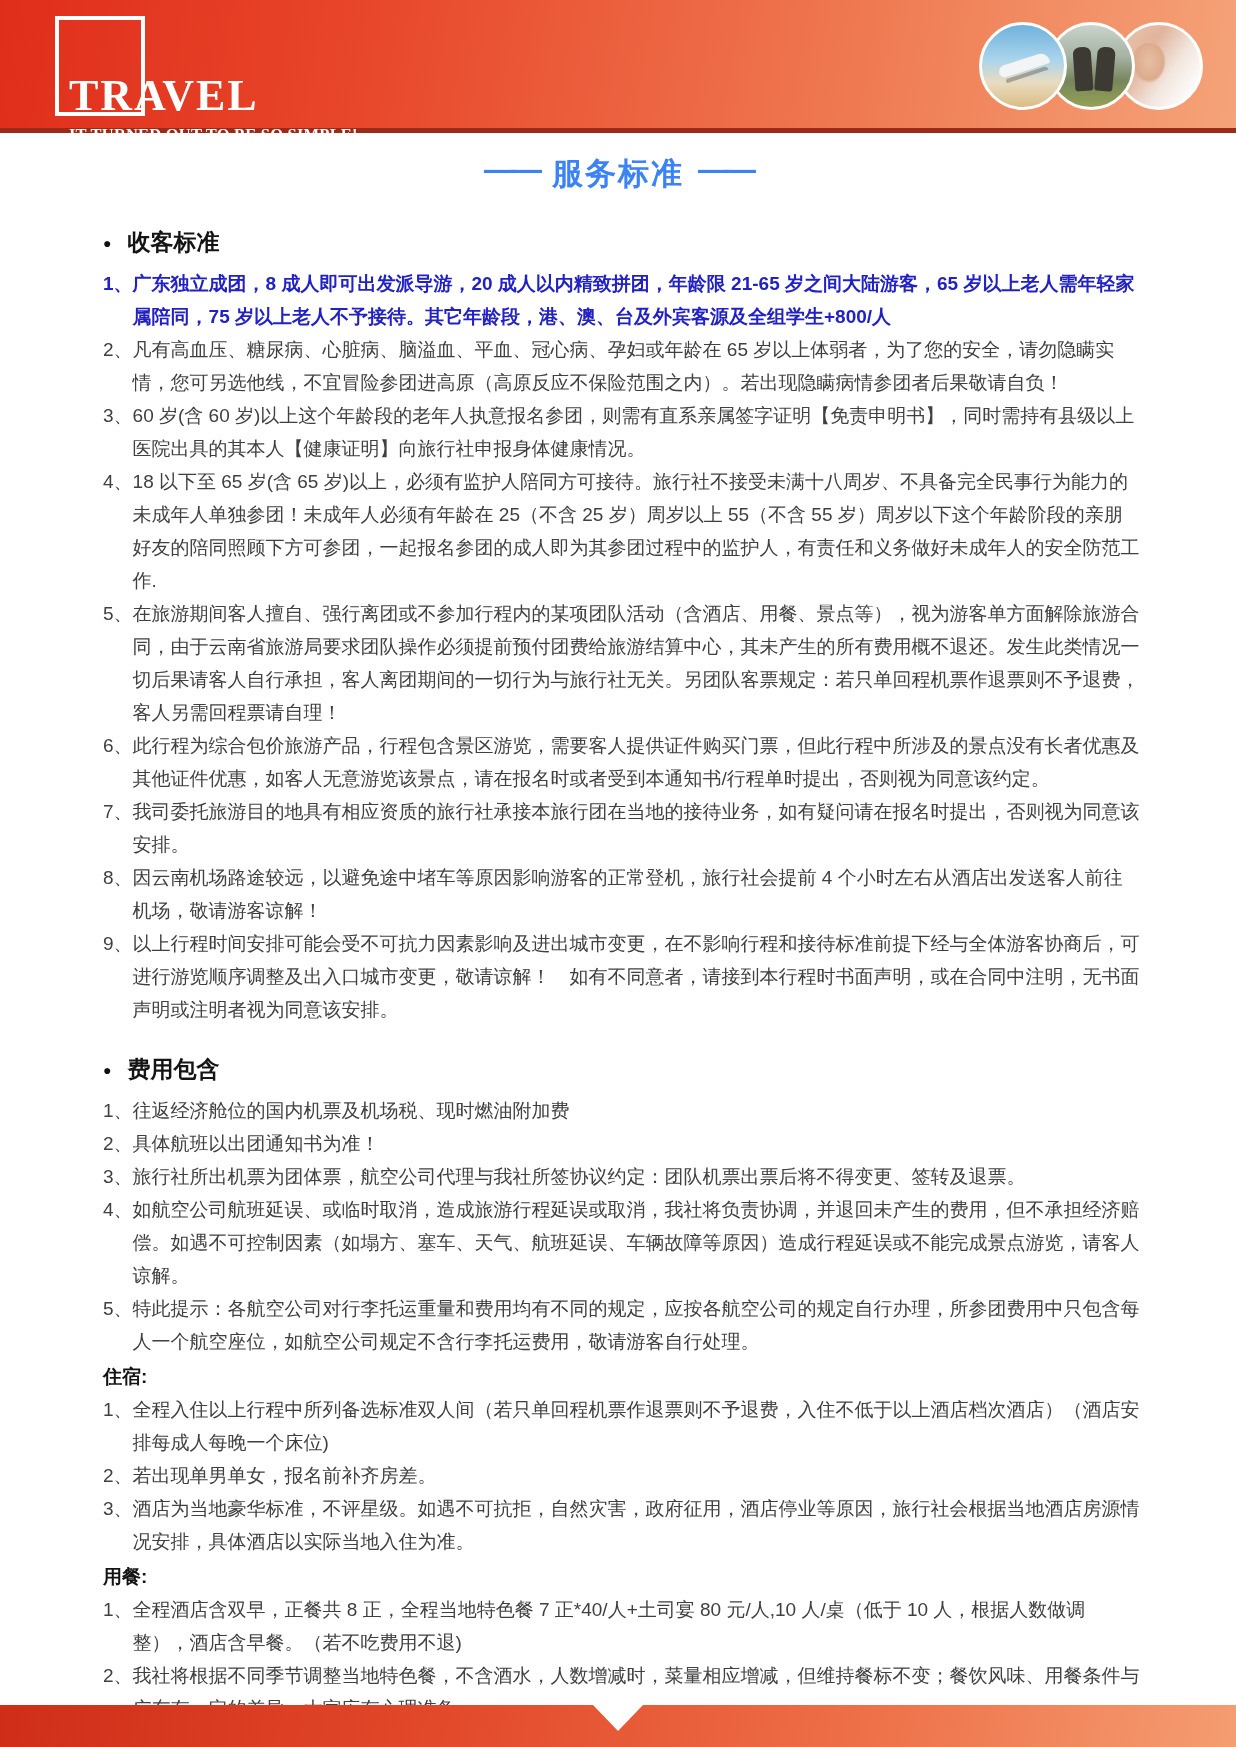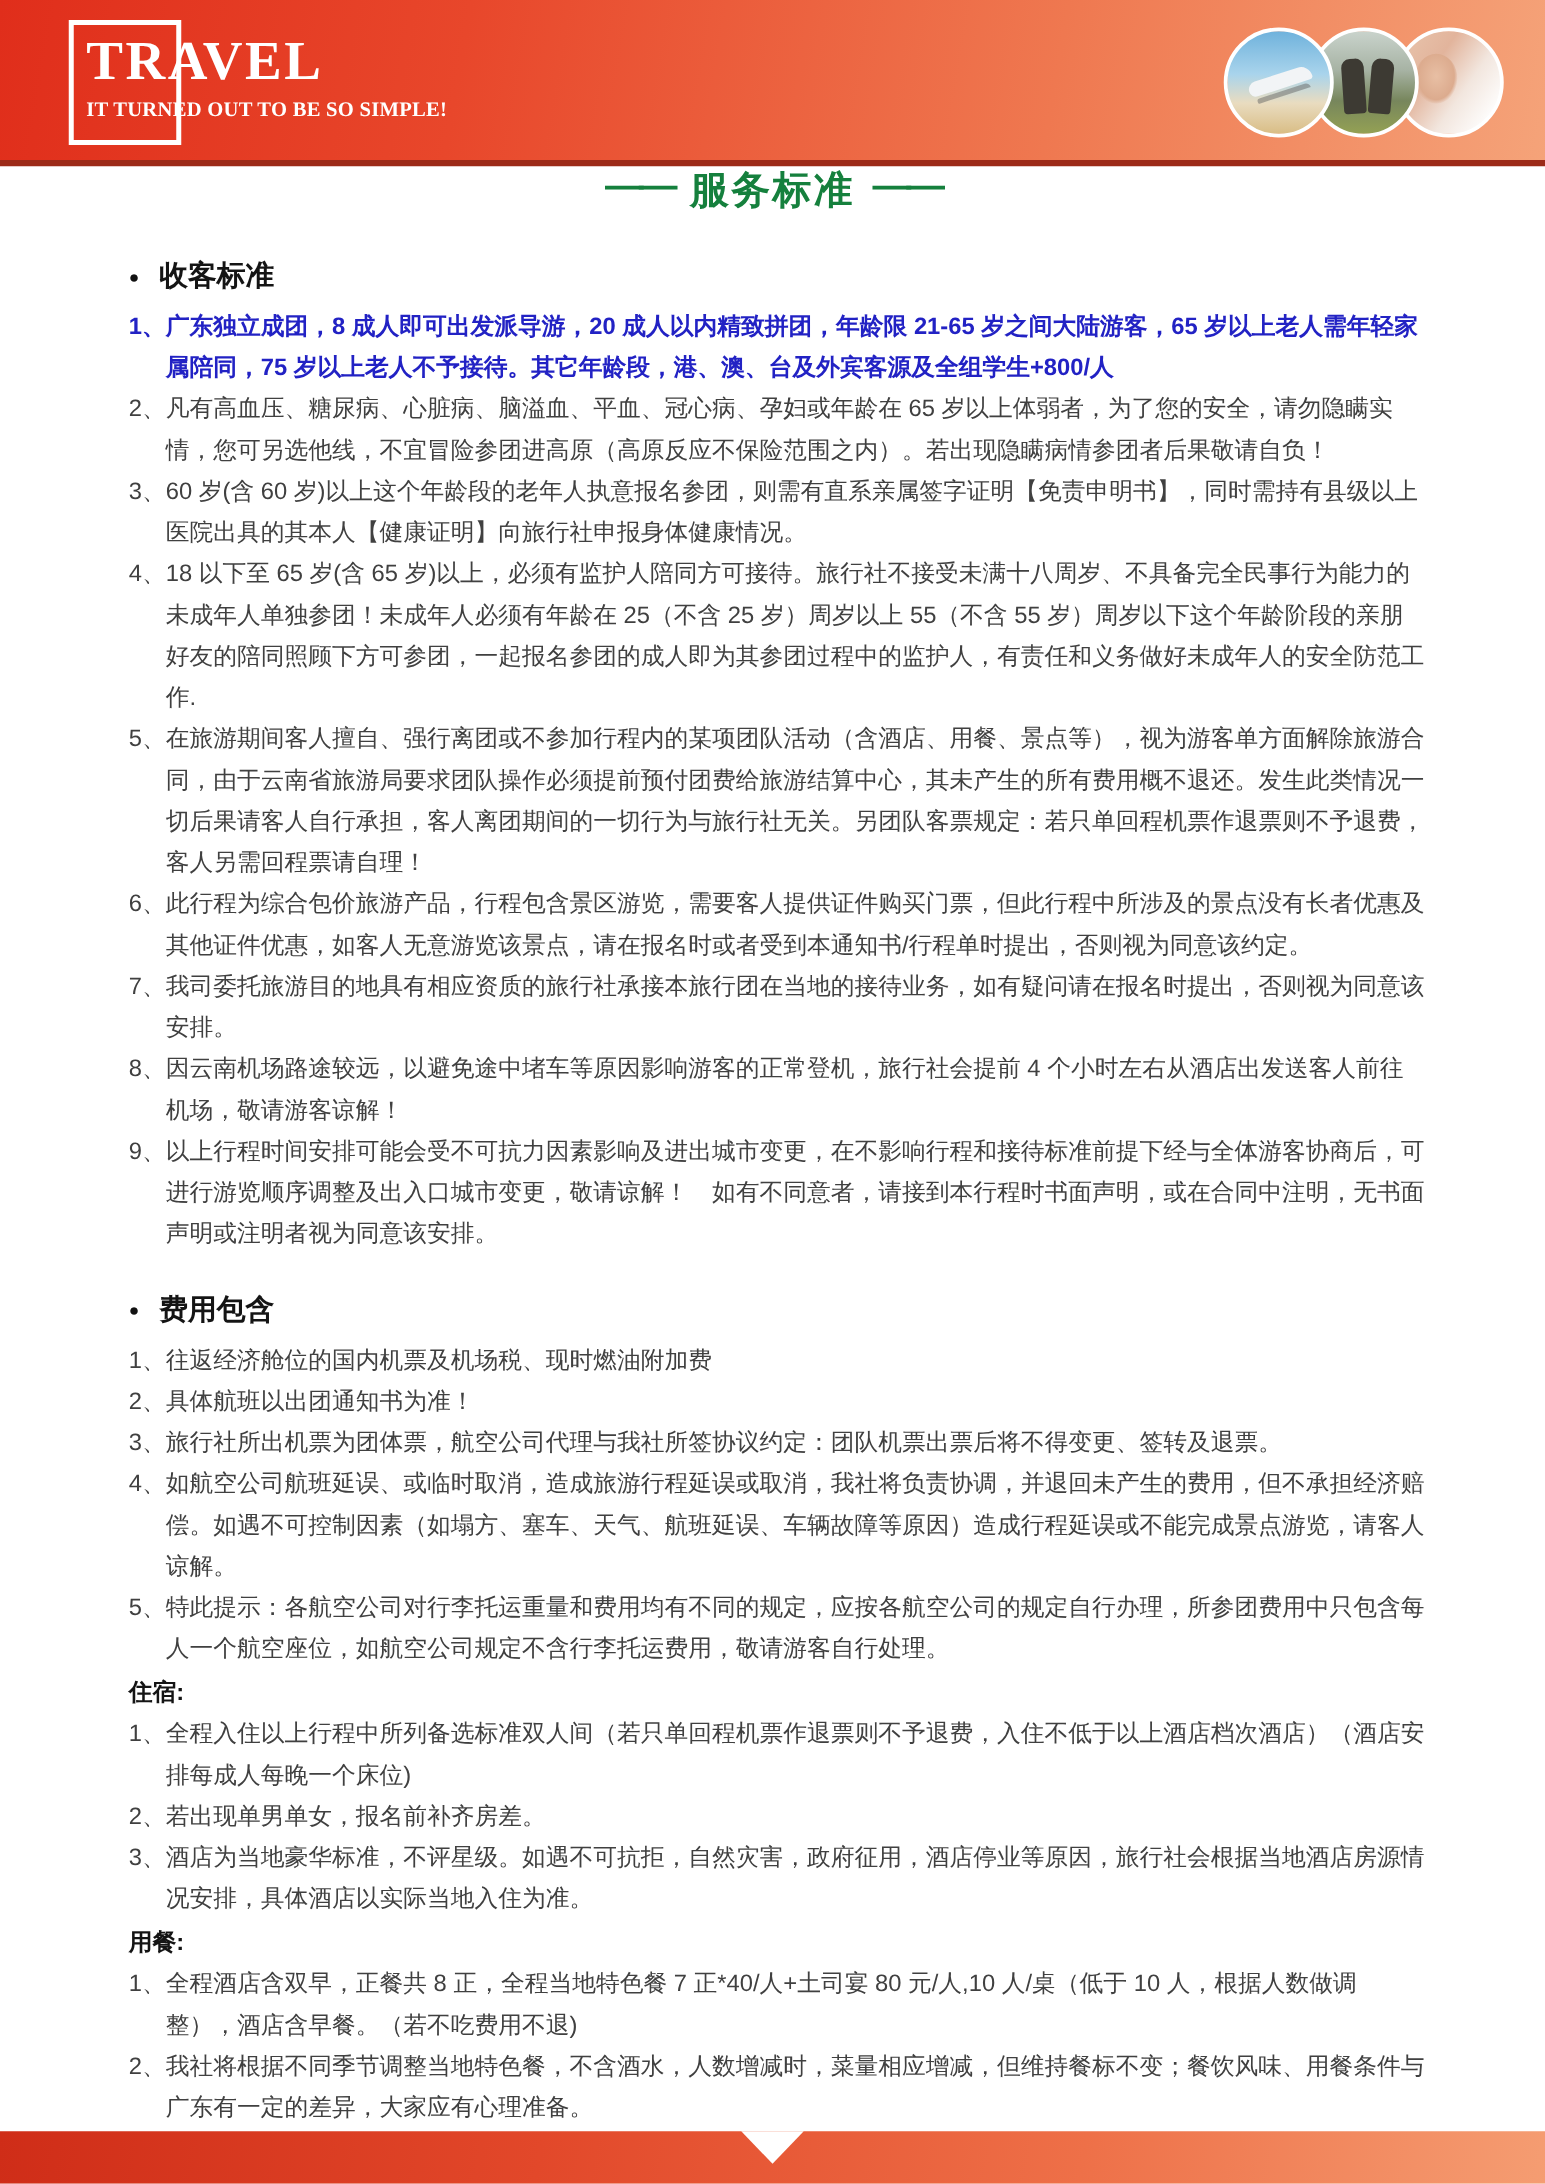--- a/index.html
+++ b/index.html
@@ -15,21 +15,21 @@
     position:relative; width:100%; height:128px;
     background:linear-gradient(100deg,#e02e1b 0%,#e8472b 30%,#ef7850 68%,#f5a379 100%);
   }
   .header-divider { width:100%; height:5px; background:#9c2a18; }
   .logo-frame {
     position:absolute; left:55px; top:16px; width:90px; height:100px;
     border:4px solid #ffffff;
   }
   .logo-text { position:absolute; left:69px; top:26px; color:#ffffff;
     font-family:"Liberation Serif","DejaVu Serif",serif; font-weight:bold; }
-  .logo-title { font-size:44px; line-height:46px; letter-spacing:2px; }
+  .logo-title { font-size:44px; line-height:46px; letter-spacing:2px;margin-top:47px; }
   .logo-tagline { font-size:16.5px; line-height:20px; margin-top:6px; white-space:nowrap; letter-spacing:0.2px;text-align:center; }
 
   .photos { position:absolute; top:22px; right:33px; height:90px; }
   .photo {
     position:absolute; top:0; width:88px; height:88px; border-radius:50%;
     border:3px solid #ffffff;
   }
   .photo.p1 { right:136px; z-index:3;
     background:linear-gradient(to bottom,#6fb2dc 0%,#a9d4ec 42%,#e9dcc0 70%,#d9bd85 100%); }
   .photo.p1::after { content:""; position:absolute; left:16px; top:34px; width:52px; height:12px;
@@ -42,21 +42,21 @@
   .photo.p2::before { left:24px; transform:rotate(-4deg); }
   .photo.p2::after { left:46px; transform:rotate(5deg); }
   .photo.p3 { right:0; z-index:1;
     background:linear-gradient(125deg,#e9c6ae 0%,#e2b49c 35%,#f2e6de 62%,#ffffff 90%); }
   .photo.p3::after { content:""; position:absolute; left:14px; top:18px; width:34px; height:40px;
     background:radial-gradient(ellipse at 50% 45%,#e8bfa4 0%,#dcab8e 60%,rgba(220,171,142,0) 72%);
     border-radius:50%; }
 
   
   .page-title {
-    text-align:center; color:#15803d; font-weight:bold;
+    margin-top:22px; text-align:center; color:#3b82f6; font-weight:bold;
     font-size:31px; line-height:38px; letter-spacing:2px;
   }
   .page-title .dash { letter-spacing:-4px; font-weight:bold; position:relative; top:-4px; margin:0 14px; }
 
   
   .content { padding:0 96px 0 103px; }
   .section-heading {
     display:flex; align-items:center; margin-top:34px; margin-bottom:10px;
     font-size:23px; line-height:30px; font-weight:bold; color:#141414;
   }

